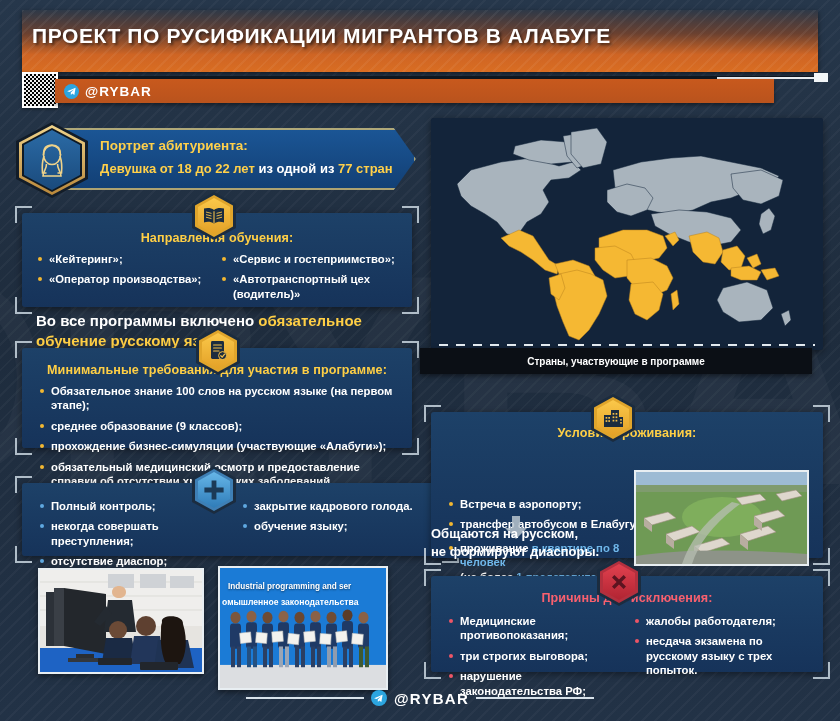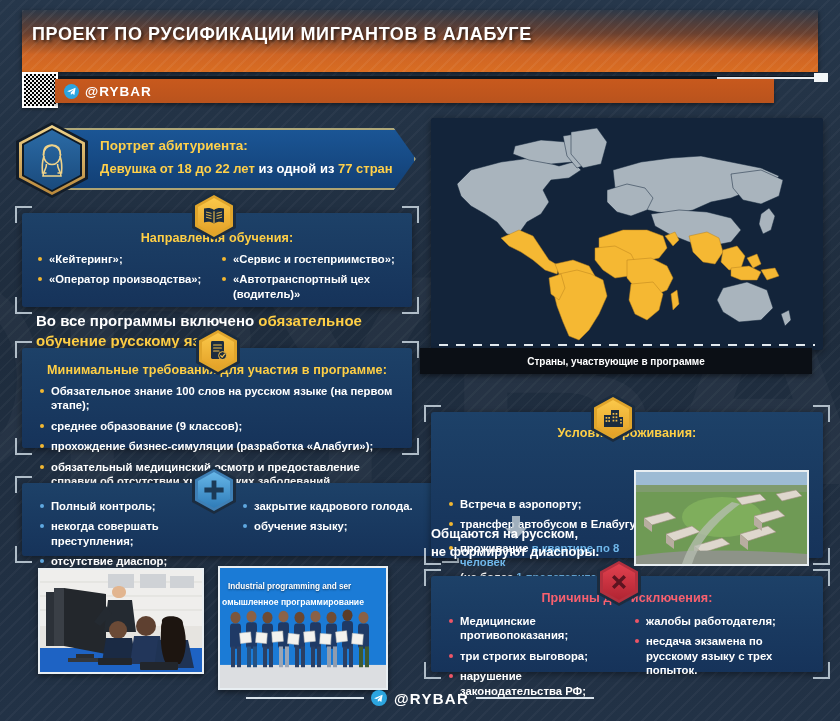--- a/index.html
+++ b/index.html
@@ -40,21 +40,21 @@
     overflow:hidden;
   }
   .header-bar::after{
     content:"";position:absolute;inset:0;
     background:repeating-linear-gradient(135deg,
       rgba(255,255,255,0.05) 0px,rgba(255,255,255,0.05) 2px,
       rgba(0,0,0,0) 2px,rgba(0,0,0,0) 8px);
   }
   .header-title{
     position:absolute;left:32px;top:24px;z-index:2;
-    font-size:18px;font-weight:bold;color:#fff;
+    font-size:21px;font-weight:bold;color:#fff;
     letter-spacing:.6px;
     text-shadow:2px 2px 3px rgba(0,0,0,.55);
     font-family:"Liberation Sans",sans-serif;
   }
   .header-rule{
     position:absolute;left:55px;top:76px;width:763px;height:3px;
     background:#0f1720;
   }
   .header-rule-line{
     position:absolute;right:18px;top:77px;width:105px;height:2px;background:#e8eef2;
@@ -327,21 +327,21 @@
 
   <div class="panel brackets" style="left:22px;top:348px;width:390px;height:100px;">
     <i class="tl"></i>
       <i class="tr"></i>
       <i class="bl"></i>
       <i class="br"></i>
     <div class="p-title" style="padding-top:15px;">Минимальные требования для участия в программе:</div>
     <ul class="bl" style="padding:0 14px 0 16px;">
       <li>Обязательное знание 100 слов на русском языке (на первом этапе);</li>
       <li>среднее образование (9 классов);</li>
-      <li>прохождение бизнес-симуляции (разработка «Алабуги»);</li>
+      <li>прохождение бизнес-симуляции (участвующие «Алабуги»);</li>
       <li>обязательный медицинский осмотр и предоставление справки об отсутствии хронических заболеваний.</li>
     </ul>
   </div>
 
   <div class="hexbadge blue" style="left:192px;top:466px;">
     <span class="hexshape hexouter"></span>
     <span class="hexshape hexmid"></span>
     <span class="hexshape hexinner"></span>
     <svg class="glyph" width="24" height="24" viewBox="0 0 24 24">
       <path d="M9.6 2.4 H14.4 V9.6 H21.6 V14.4 H14.4 V21.6 H9.6 V14.4 H2.4 V9.6 H9.6 Z" fill="#1b3a56"></path>
@@ -626,21 +626,21 @@
         <rect x="36" y="56" width="11" height="9" transform="rotate(5 41 60)"></rect>
         <rect x="52" y="55" width="11" height="9" transform="rotate(-4 57 59)"></rect>
         <rect x="68" y="57" width="11" height="9" transform="rotate(6 73 61)"></rect>
         <rect x="84" y="55" width="11" height="9" transform="rotate(-5 89 59)"></rect>
         <rect x="100" y="57" width="11" height="9" transform="rotate(4 105 61)"></rect>
         <rect x="116" y="55" width="11" height="9" transform="rotate(-6 121 59)"></rect>
         <rect x="132" y="57" width="11" height="9" transform="rotate(5 137 61)"></rect>
       </g>
     </svg>
     <div class="ph-caption1">Industrial programming and ser</div>
-    <div class="ph-caption2">омышленное программирование</div>
+    <div class="ph-caption2">омышленное законодательства</div>
   </div>
 
   <div class="footer">
     <span class="line"></span>
     <span style="width:16px;height:16px;border-radius:50%;background:#2ca5e0;display:flex;align-items:center;justify-content:center;">
       <svg width="11" height="11" viewBox="0 0 24 24">
           <path fill="#fff" d="M21 4L2.5 11.2l5.1 1.7L18 7l-7.6 7.4.3 5.4 2.9-3.7 4.6 3.4z"></path>
         </svg>
     </span>
     <span class="txt">@RYBAR</span>

